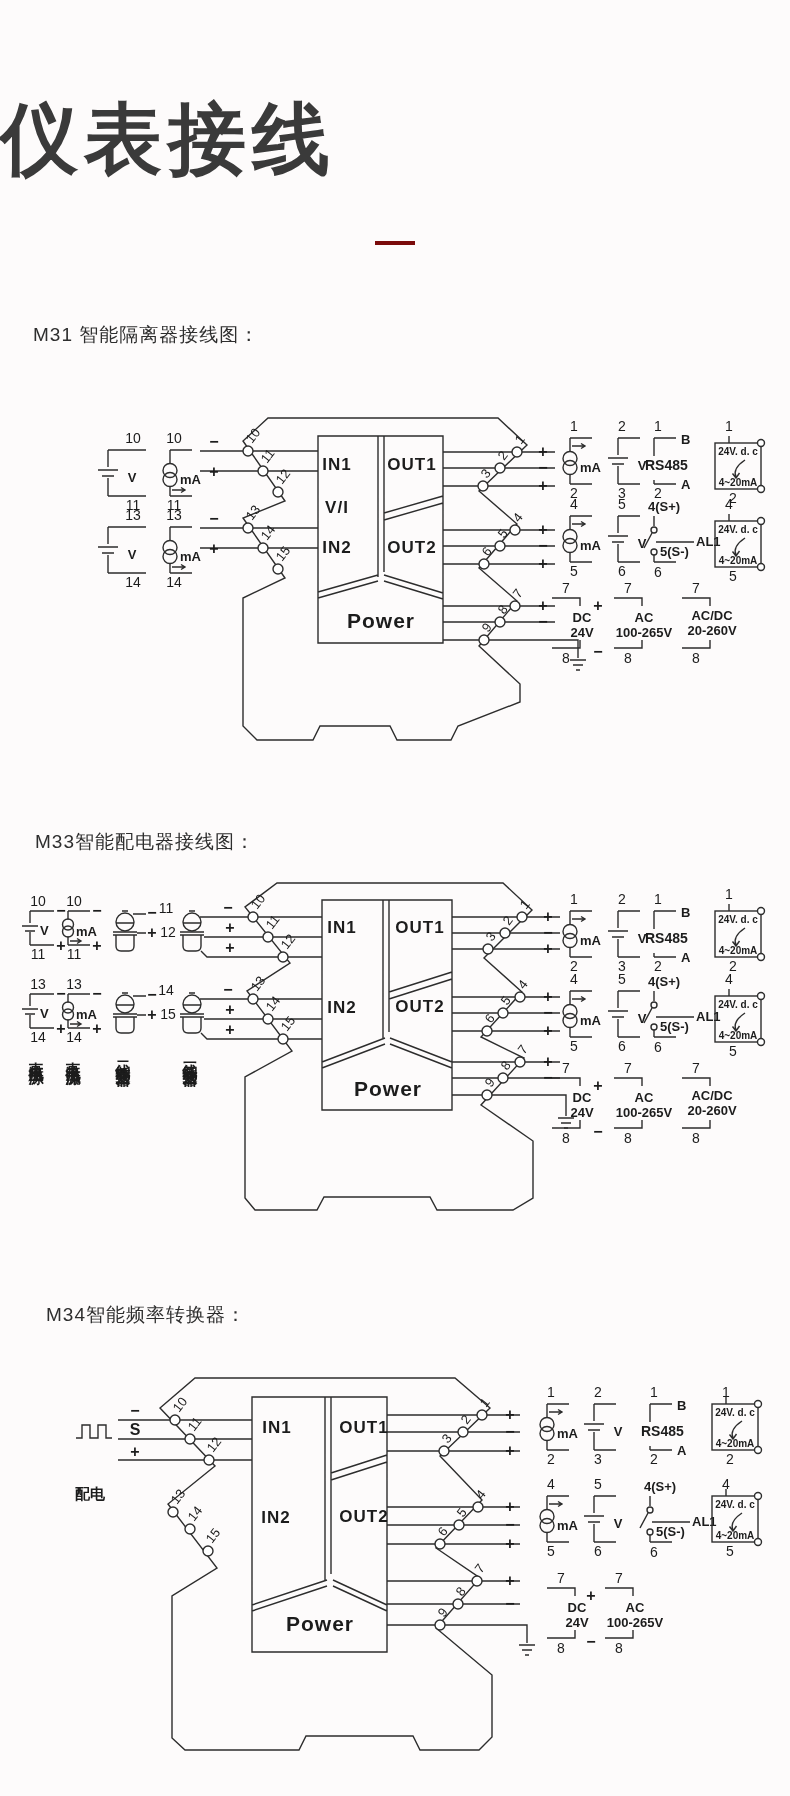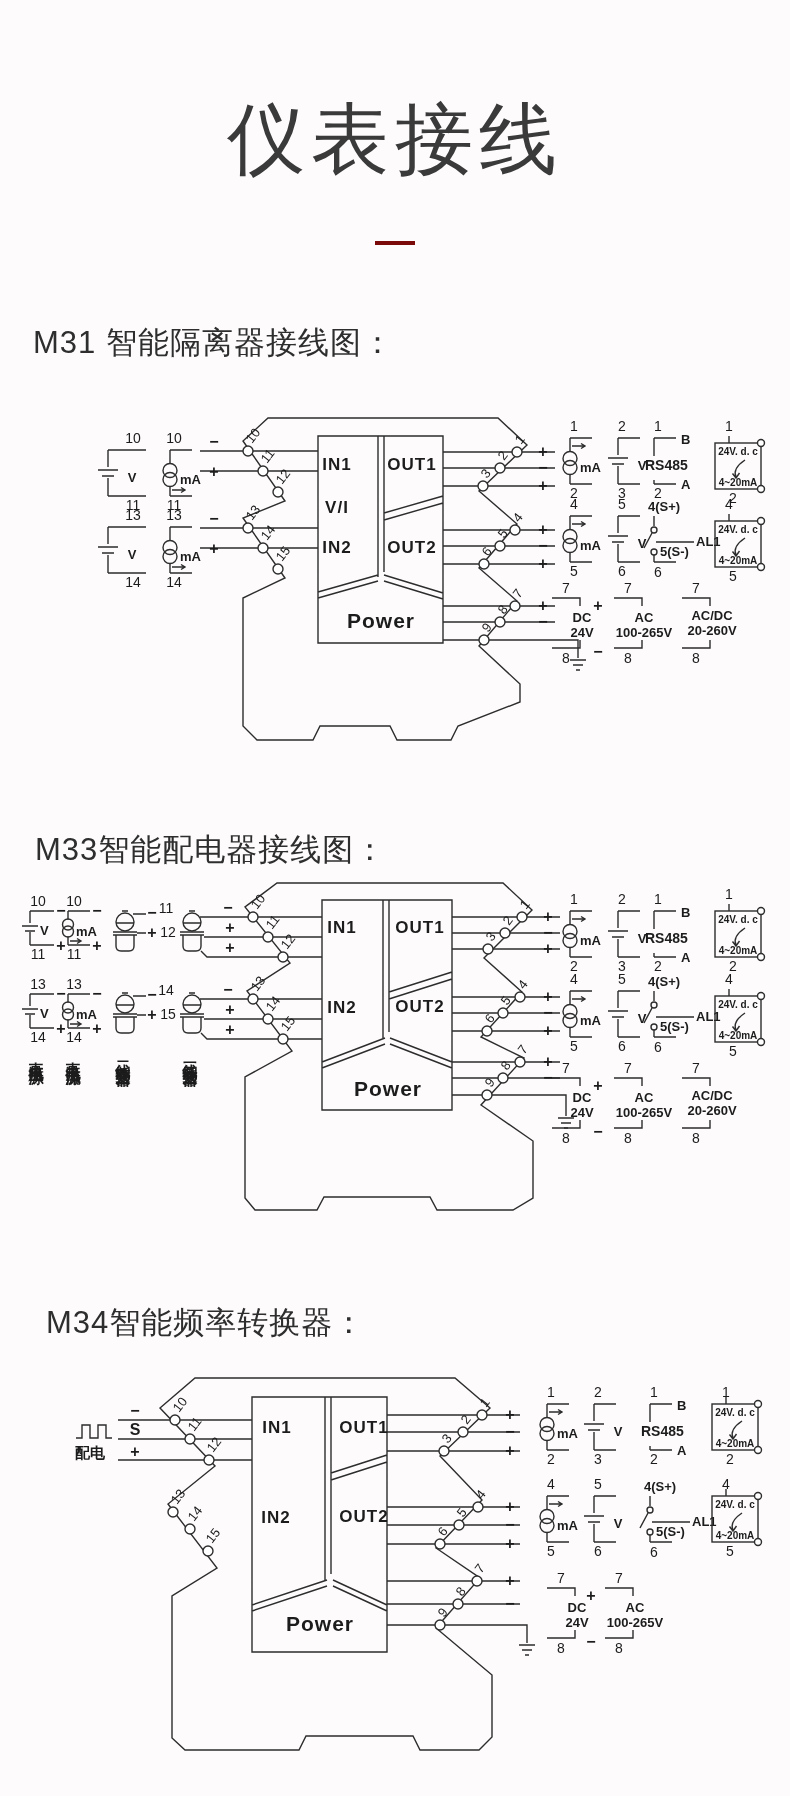--- a/index.html
+++ b/index.html
@@ -1,28 +1,28 @@
 <!DOCTYPE html>
 <html><head>
 <meta charset="utf-8">
 <style>
   html,body{margin:0;padding:0;}
   body{width:790px;height:1796px;background:#fdfbfb;font-family:"Liberation Sans","DejaVu Sans",sans-serif;}
   #screen{position:relative;width:790px;height:1796px;overflow:hidden;background:#fdfbfb;}
-  .page-title{position:absolute;top:88px;left:0;width:790px;text-align:center;
-    font-size:78px;font-weight:400;color:#3a3a3a;letter-spacing:6px;}
+  .page-title{position:absolute;top:88px;left:0;width:790px;
+    font-size:78px;font-weight:700;color:#3a3a3a;letter-spacing:6px;}
   .accent-bar{position:absolute;top:241px;left:50%;transform:translateX(-50%);
     width:40px;height:4px;}
-  .sec-head{position:absolute;font-size:31px;color:#2e2e2e;font-weight:400;letter-spacing:1px;}
+  .sec-head{position:absolute;font-size:19px;color:#2e2e2e;font-weight:400;letter-spacing:1px;}
   #h-m31{left:33px;top:322px;}
   #h-m33{left:35px;top:829px;}
   #h-m34{left:46px;top:1302px;text-align:center;}
   .vlabel{position:absolute;writing-mode:vertical-rl;text-orientation:upright;
     font-size:15px;color:#1c1c1c;letter-spacing:2px;font-weight:600;line-height:1;}
-  .hlabel{position:absolute;font-size:15px;color:#1c1c1c;font-weight:600;}
+  .hlabel{position:absolute;font-size:15px;color:#1c1c1c;font-weight:600;margin-top:41px;}
   svg{position:absolute;left:0;top:0;}
   svg path,svg circle,svg rect{stroke:#2d2d2d;stroke-width:1.4;fill:none;}
   svg text{fill:#1c1c1c;stroke:none;font-family:"Liberation Sans","DejaVu Sans",sans-serif;}
   .term{fill:#fff;}
   .dot{fill:#fff;}
   .n{font-size:14px;text-anchor:middle;}
   .rn{font-size:13px;}
   .blk{font-size:17px;font-weight:700;text-anchor:middle;letter-spacing:1px;}
   .pw{font-size:21px;font-weight:700;text-anchor:middle;letter-spacing:1px;}
   .sm{font-size:13px;font-weight:600;}

